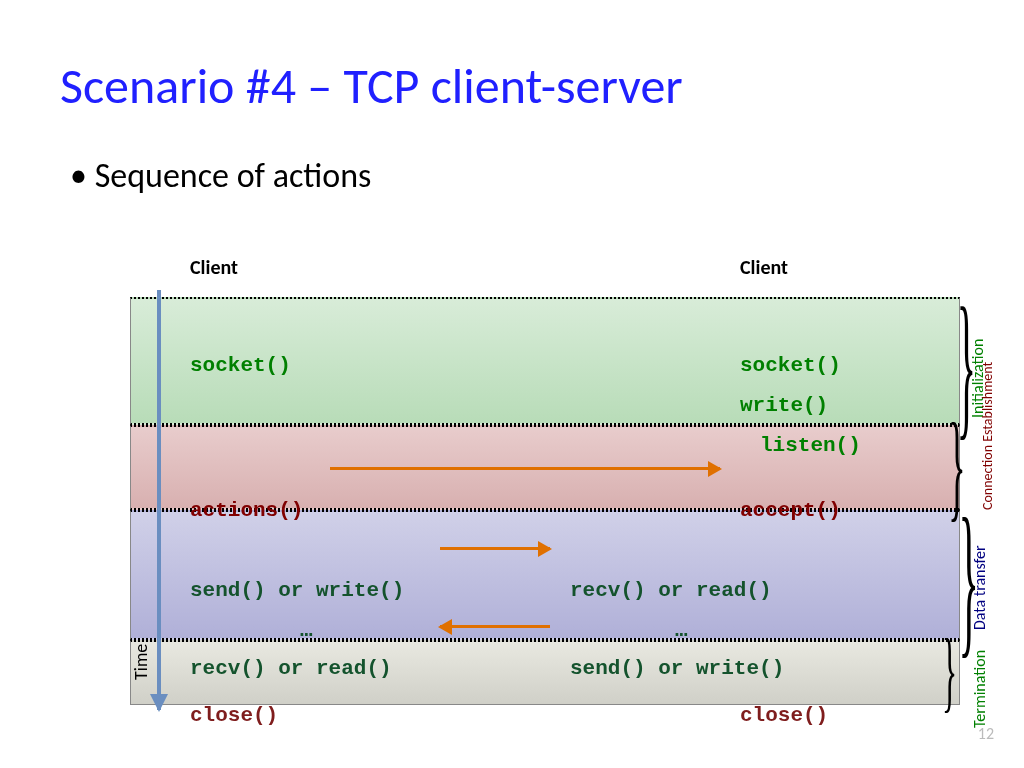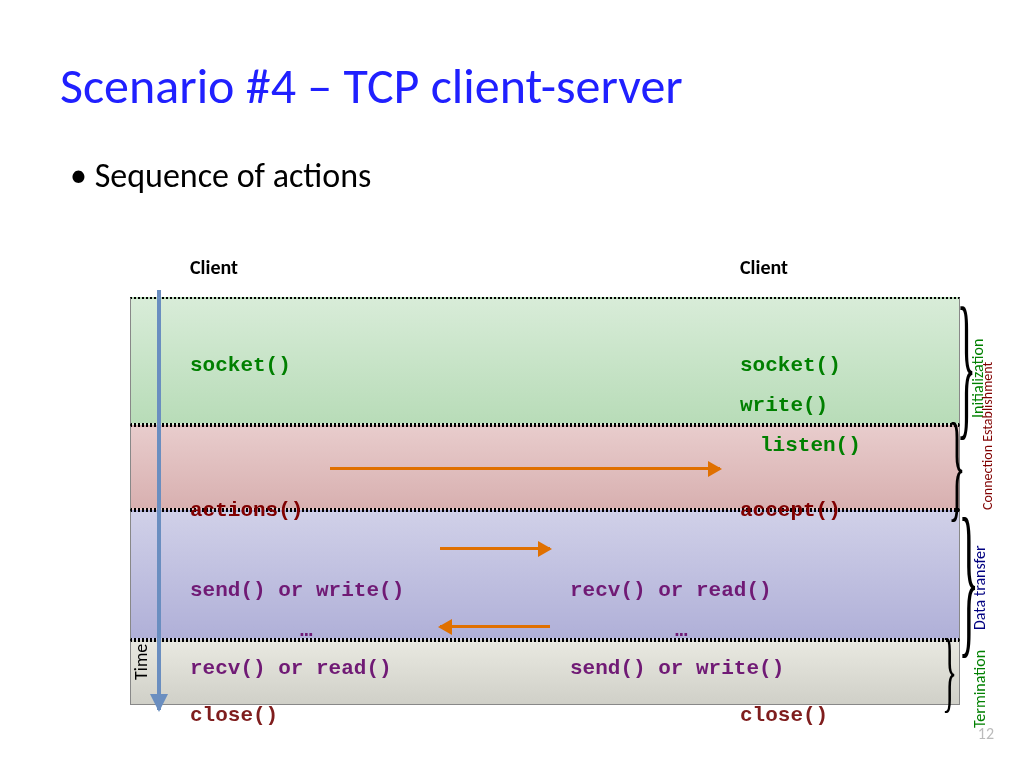--- a/index.html
+++ b/index.html
@@ -71,21 +71,21 @@
   }
   .code {
     position: absolute;
     font-family: "Courier New", monospace;
     font-size: 21px;
     font-weight: bold;
     margin-top: 44px;
   }
   .c-green  { color: #008000; }
   .c-darkred{ color: #800000; }
-  .c-navy   { color: #701a75; }
+  .c-navy   { color: #14532d; }
   .c-gray   { color: #7f1d1d; }
 
   .arrow-h {
     position: absolute;
     height: 3px;
     background: #e07000;
   }
   .arrow-h.right::after {
     content: "";
     position: absolute;

